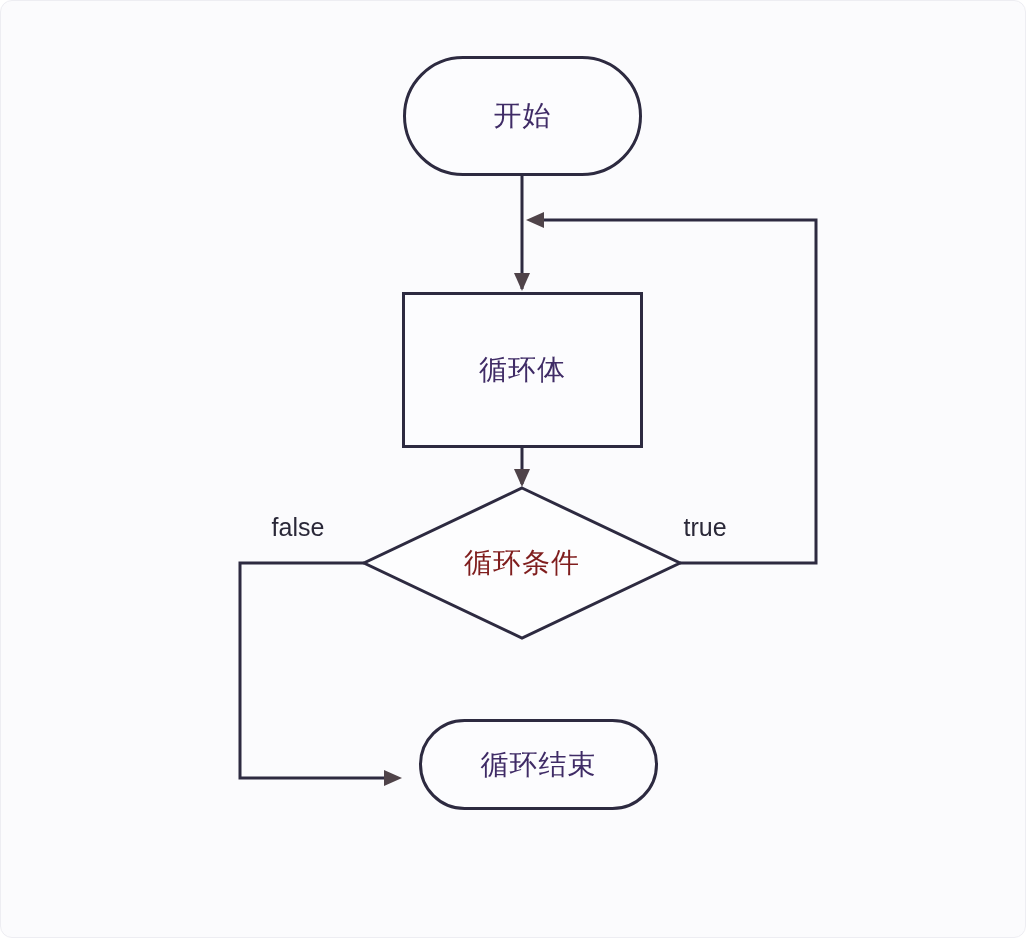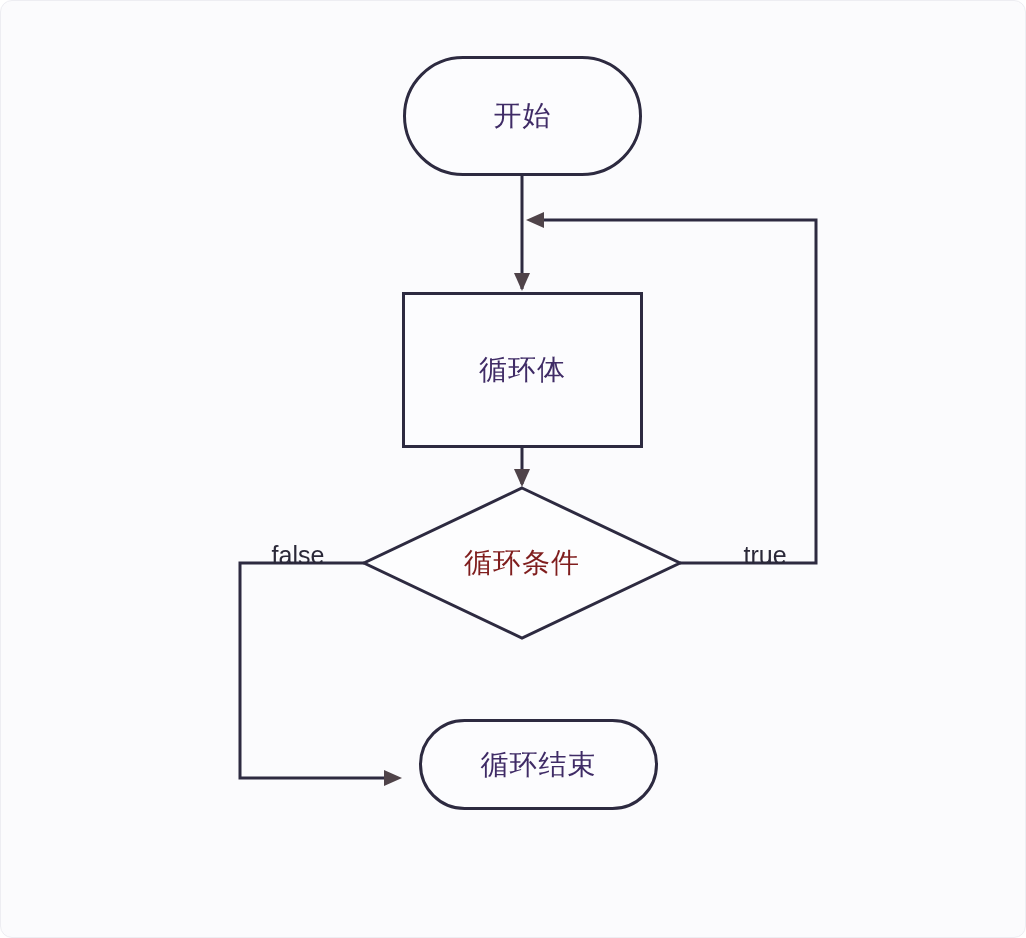--- a/index.html
+++ b/index.html
@@ -39,24 +39,23 @@
     left: 401px; top: 534px; width: 240px; height: 56px;
     display: flex; align-items: center; justify-content: center;
     color: #7f1d1d; font-size: 28px; letter-spacing: 1px;
   }
   .edge-label {
     position: absolute;
     width: 120px;
     text-align: center;
     color: #2a2838;
     font-size: 25px;
-    margin-top: 28px;
   }
   .label-false { left: 237px; top: 512px; }
-  .label-true  { left: 704px; top: 512px; }
+  .label-true  { left: 644px; top: 512px; }
 </style>
 </head>
 <body>
 
 <div class="canvas">
 
   <svg class="layer" width="1026" height="938" viewBox="0 0 1026 938">
 
     <polygon class="diamond" points="521,487 679,562 521,637 363,562"></polygon>
 

